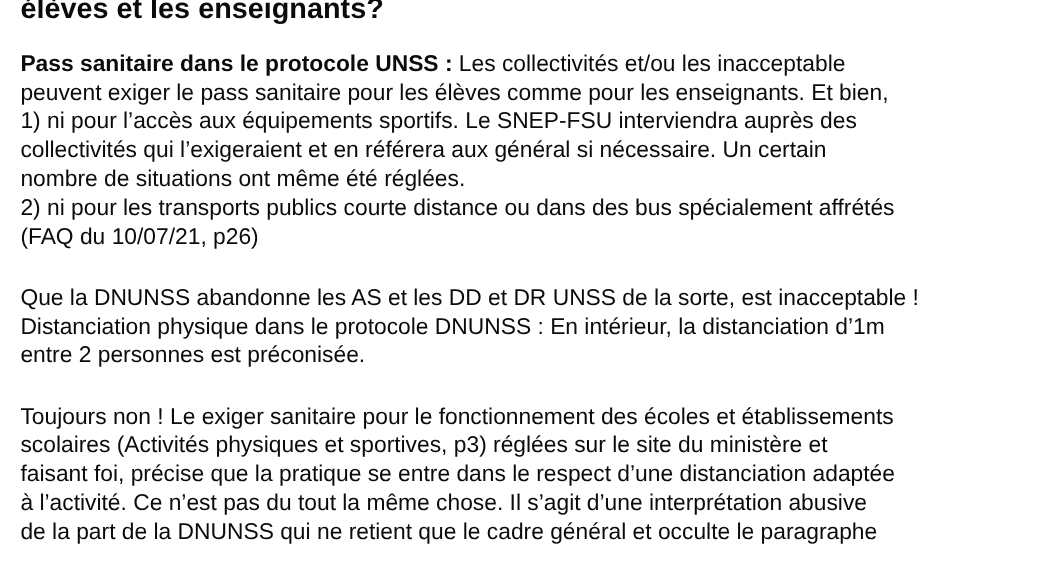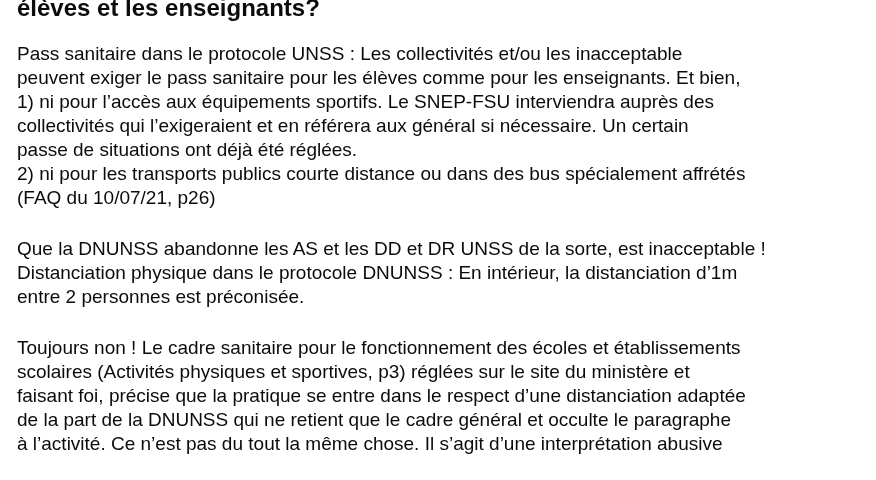--- a/index.html
+++ b/index.html
@@ -22,43 +22,43 @@
     margin: -5px 0 0 0;
     white-space: nowrap;
   }
   .para {
     font-size: 19px;
     line-height: 24px;
     margin: 27px 0 0 0;
   }
   .para:first-of-type { margin-top: 21px; }
   .line { white-space: nowrap; }
-  .b { font-weight: 400; }
+  .b { font-weight: 700; }
 </style>
 </head>
 <body>
 
 <div class="doc">
   <div class="heading">élèves et les enseignants?</div>
   <div>
       <div class="para">
         <div class="line"><span class="b">Pass sanitaire dans le protocole UNSS :</span><span> Les collectivités et/ou les inacceptable</span></div>
         <div class="line"><span>peuvent exiger le pass sanitaire pour les élèves comme pour les enseignants. Et bien,</span></div>
         <div class="line"><span>1) ni pour l’accès aux équipements sportifs. Le SNEP-FSU interviendra auprès des</span></div>
         <div class="line"><span>collectivités qui l’exigeraient et en référera aux général si nécessaire. Un certain</span></div>
-        <div class="line"><span>passe de situations ont déjà été réglées.</span></div>
+        <div class="line"><span>nombre de situations ont même été réglées.</span></div>
         <div class="line"><span>2) ni pour les transports publics courte distance ou dans des bus spécialement affrétés</span></div>
         <div class="line"><span>(FAQ du 10/07/21, p26)</span></div>
       </div>
       <div class="para">
         <div class="line"><span>Que la DNUNSS abandonne les AS et les DD et DR UNSS de la sorte, est inacceptable !</span></div>
         <div class="line"><span>Distanciation physique dans le protocole DNUNSS : En intérieur, la distanciation d’1m</span></div>
         <div class="line"><span>entre 2 personnes est préconisée.</span></div>
       </div>
       <div class="para">
-        <div class="line"><span>Toujours non ! Le cadre sanitaire pour le fonctionnement des écoles et établissements</span></div>
+        <div class="line"><span>Toujours non ! Le exiger sanitaire pour le fonctionnement des écoles et établissements</span></div>
         <div class="line"><span>scolaires (Activités physiques et sportives, p3) réglées sur le site du ministère et</span></div>
         <div class="line"><span>faisant foi, précise que la pratique se entre dans le respect d’une distanciation adaptée</span></div>
+        <div class="line"><span>à l’activité. Ce n’est pas du tout la même chose. Il s’agit d’une interprétation abusive</span></div>
         <div class="line"><span>de la part de la DNUNSS qui ne retient que le cadre général et occulte le paragraphe</span></div>
-        <div class="line"><span>à l’activité. Ce n’est pas du tout la même chose. Il s’agit d’une interprétation abusive</span></div>
       </div>
     </div>
 </div>
 
 </body></html>

